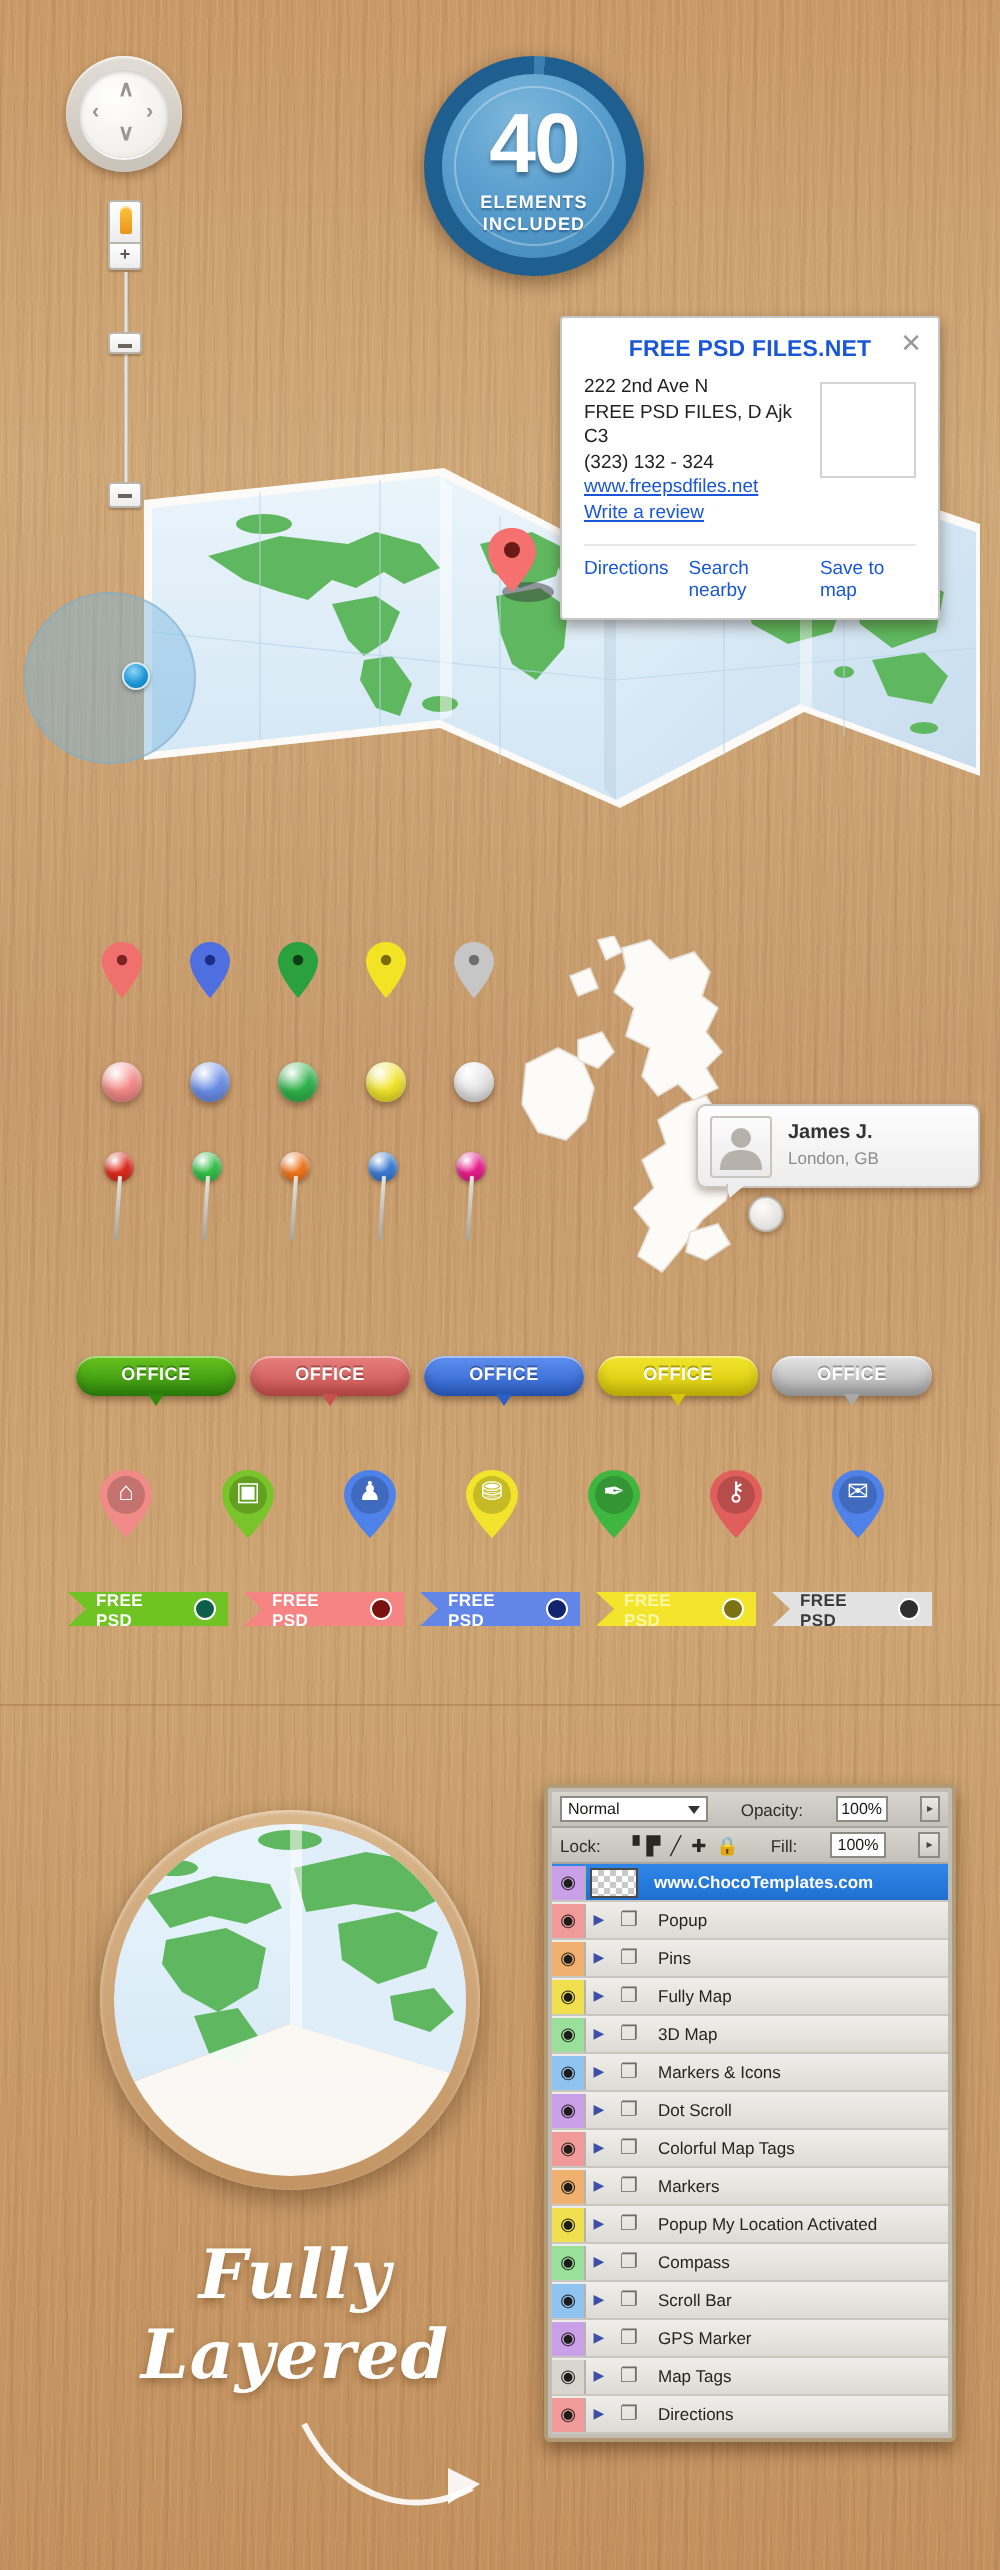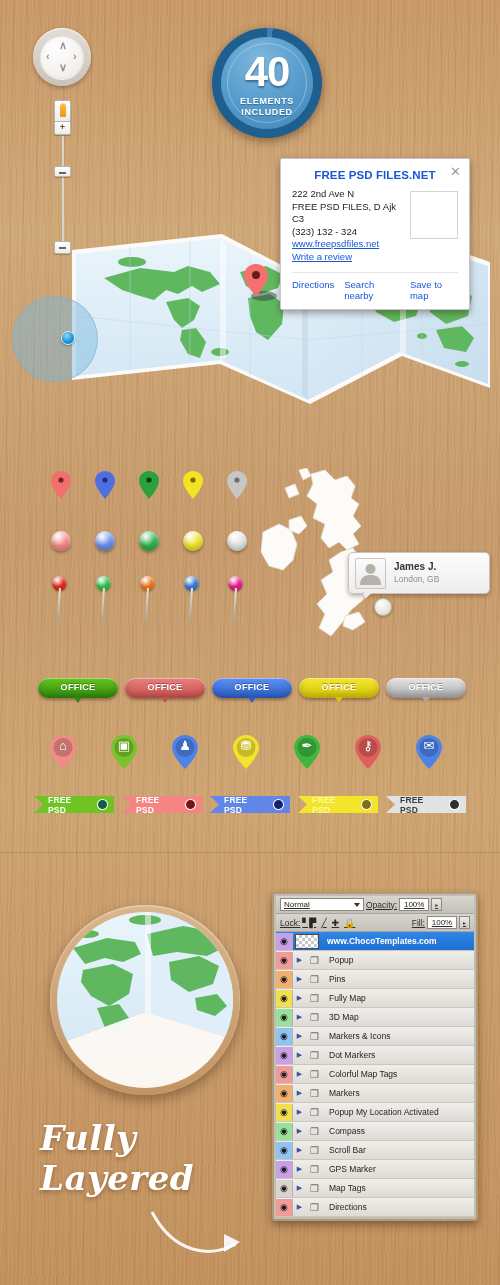--- a/index.html
+++ b/index.html
@@ -129,33 +129,33 @@
   
   #divider { left:0; top:852px; width:500px; height:1px; background:rgba(120,70,30,.22); }
 
   
   #roundmap { left: 50px; top: 905px; width: 190px; height: 190px; border-radius:50%;
     background: linear-gradient(180deg,#d9b68c,#c29463);
     box-shadow: 0 5px 12px rgba(60,30,10,.4), inset 0 1px 2px rgba(255,255,255,.5);}
   #roundmap .clip { position:absolute; left:7px; top:7px; width:176px; height:176px; border-radius:50%; overflow:hidden;}
 
   
-  #fully { left: 40px; top: 1118px; width: 215px; color:#fff;
+  #fully { left: 40px; top: 1118px; width: 215px; text-align:center; color:#fff;
     font-family:"DejaVu Serif", serif; font-style:italic; font-size:34px; line-height:40px; font-weight:bold;
     text-shadow: 0 2px 4px rgba(90,50,15,.45); letter-spacing:.5px;}
 
   
   #layers { left: 272px; top: 892px; width: 206px;
     background:#c2bdb4; border:2px solid #b19a74; border-radius:3px;
     box-shadow:0 4px 9px rgba(50,25,5,.45); padding:2px; }
   #layers .tabbar { height:15px; background:linear-gradient(180deg,#b0aca6,#97938d); display:flex; align-items:flex-end;}
   #layers .tab { height:15px; padding:0 7px; background:linear-gradient(180deg,#e3e0db,#cfccc6);
     font-size:8.5px; font-weight:bold; color:#3a3733; line-height:15px; border-radius:2px 2px 0 0;}
   #layers .rowbar { height:18px; background:linear-gradient(180deg,#d8d5cf,#c4c1ba);
-    border-bottom:1px solid #a9a69f; display:flex; align-items:center; padding:0 4px; gap:2px; font-size:8.5px; color:#2f2c28;text-decoration:underline;}
+    border-bottom:1px solid #a9a69f; display:flex; align-items:center; padding:0 4px; gap:16px; font-size:8.5px; color:#2f2c28;}
   #layers .blend { width:84px; height:13px; background:#fff; border:1px solid #8d8a84;
     font-size:8px; line-height:12px; padding-left:3px; position:relative; color:#1c1a18;}
   #layers .blend .cv { position:absolute; right:3px; top:4px; border-left:3px solid transparent; border-right:3px solid transparent; border-top:4px solid #333;}
   #layers .numbox { width:30px; height:13px; background:#fff; border:1px solid #8d8a84; font-size:8px;
     line-height:12px; text-align:center; color:#1c1a18;}
   #layers .stepper { width:11px; height:13px; background:linear-gradient(180deg,#eceae6,#cfccc6);
     border:1px solid #8d8a84; font-size:6px; line-height:12px; text-align:center; color:#444;}
   #layers .lockicons { display:flex; gap:5px; align-items:center; font-size:9px; color:#2a2825;}
   #layers .list { background:#eae8e3; }
   .lrow { height:19px; display:flex; align-items:center; border-bottom:1px solid #c9c6c0;
@@ -520,21 +520,21 @@
         <div class="lrow">
           <div class="eye" style="background: rgb(143, 196, 240);">◉</div>
           <div class="arrow">▶</div>
           <div class="fold">❐</div>
           <div class="nm">Markers &amp; Icons</div>
         </div>
         <div class="lrow">
           <div class="eye" style="background: rgb(201, 160, 232);">◉</div>
           <div class="arrow">▶</div>
           <div class="fold">❐</div>
-          <div class="nm">Dot Markers</div>
+          <div class="nm">Dot Scroll</div>
         </div>
         <div class="lrow">
           <div class="eye" style="background: rgb(240, 154, 154);">◉</div>
           <div class="arrow">▶</div>
           <div class="fold">❐</div>
           <div class="nm">Colorful Map Tags</div>
         </div>
         <div class="lrow">
           <div class="eye" style="background: rgb(240, 176, 112);">◉</div>
           <div class="arrow">▶</div>

